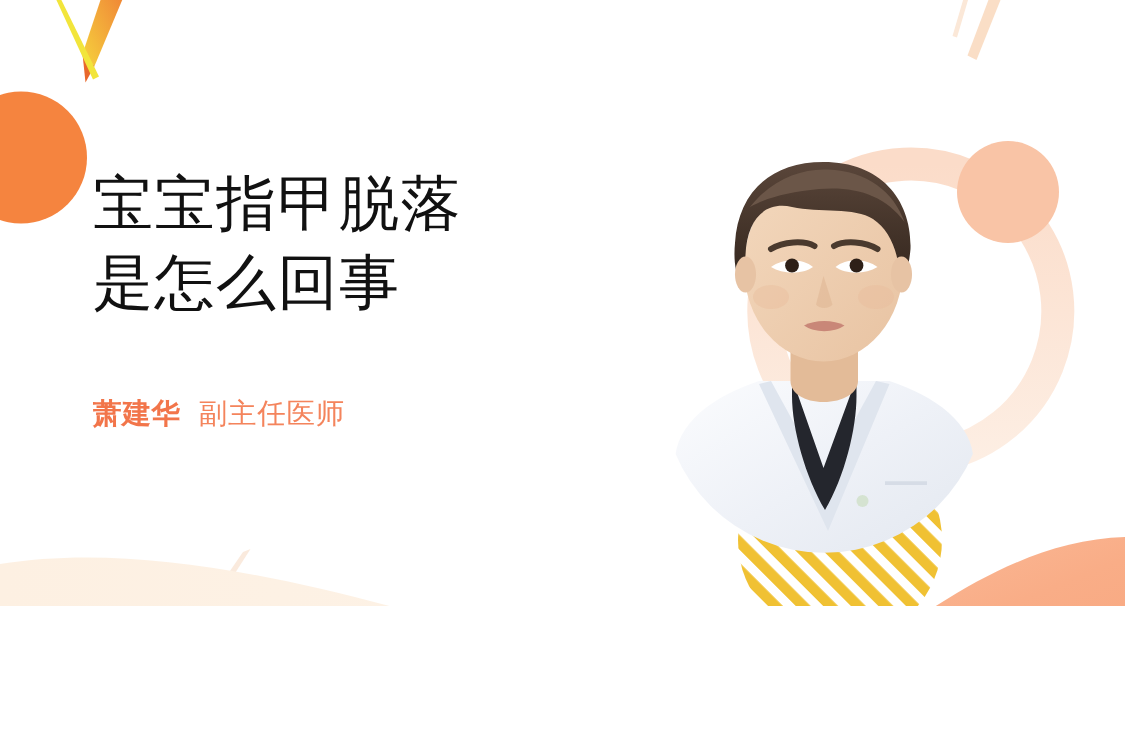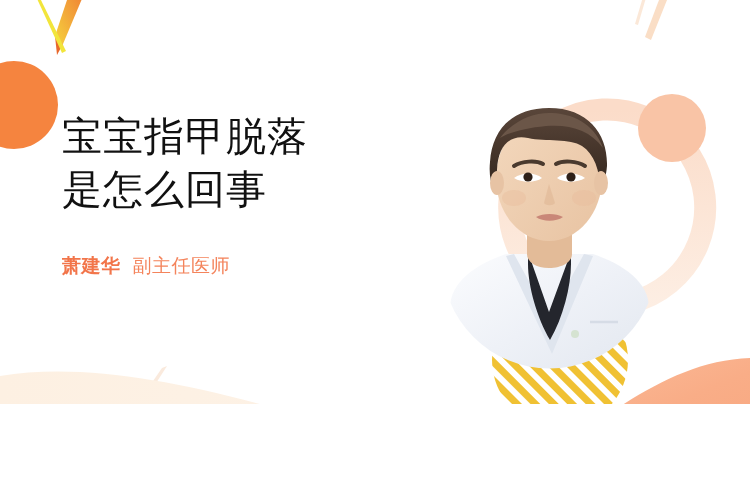--- a/index.html
+++ b/index.html
@@ -41,21 +41,21 @@
   }
   .title-line {
     font-size: 40px;
     line-height: 53px;
     letter-spacing: 1px;
     font-weight: 400;
     color: #111111;
     white-space: nowrap;
   }
   .subtitle-wrap {
-    margin-top: 31px;
+    margin-top: 42px;
   }
   .sub-line {
     font-size: 19px;
     line-height: 38px;
     white-space: nowrap;
   }
   .doc-name {
     font-weight: 700;
     color: #f2754a;
     letter-spacing: 0.5px;

